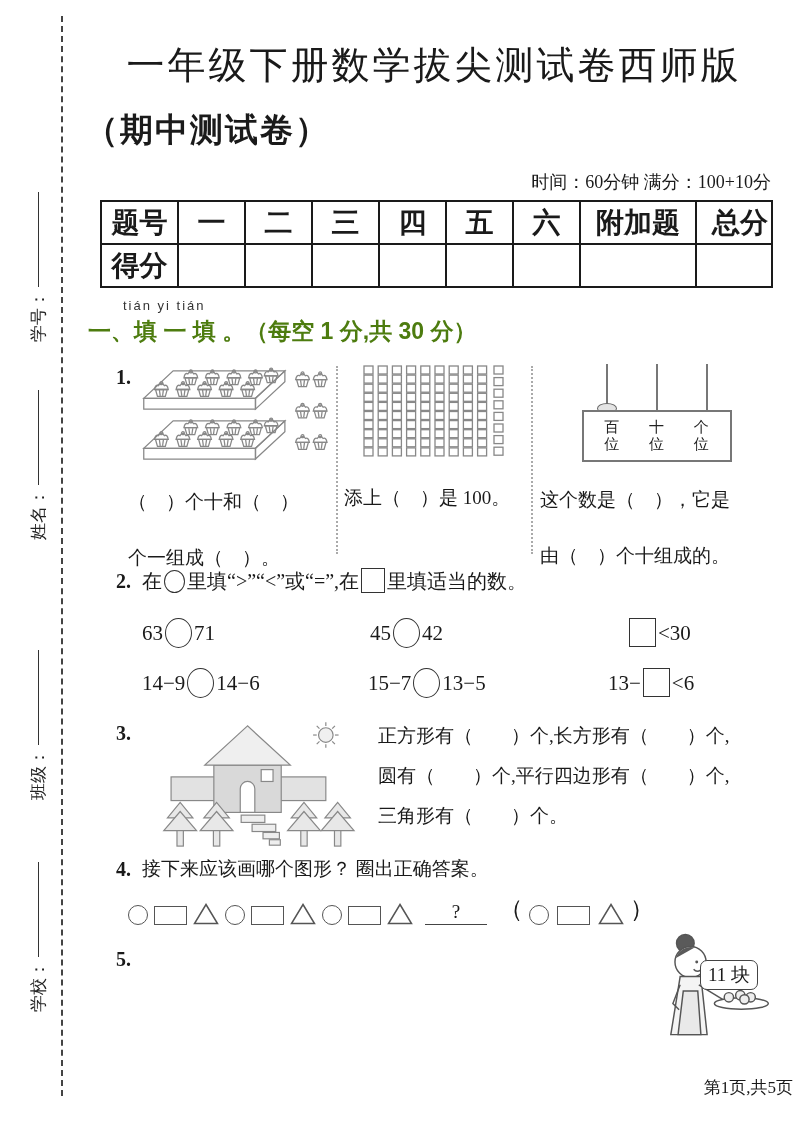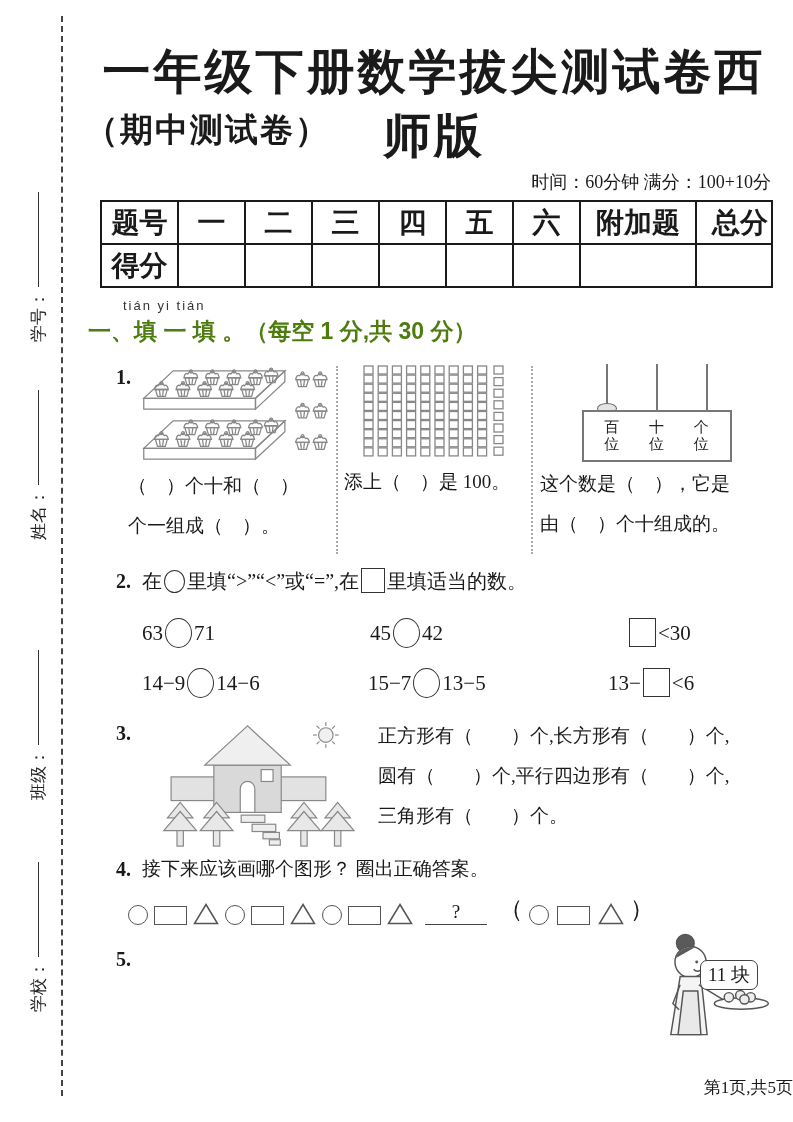--- a/index.html
+++ b/index.html
@@ -11,21 +11,21 @@
   }
   
   .seal-line { position:absolute; left:61px; top:16px; height:1080px; width:0;
     border-left:2px dashed #444; }
   .side-field { position:absolute; height:24px; display:flex; align-items:center;
     transform:rotate(-90deg); font-size:17px; white-space:nowrap; color:#222; }
   .side-field .blank { display:inline-block; width:95px; height:1px;
     border-bottom:1.5px solid #333; margin-left:4px; }
   
   .title { position:absolute; left:85px; right:10px; top:40px; text-align:center;
-    font-size:48px; font-weight:bold; letter-spacing:3px; }
+    font-size:38px; font-weight:normal; letter-spacing:3px; }
   .subtitle { position:absolute; left:85px; right:10px; top:108px; 
     font-size:33px; font-weight:bold; letter-spacing:2px; }
   .info-line { position:absolute; right:22px; top:170px; font-size:18px; }
   
   table.score { position:absolute; left:100px; top:200px; width:673px;
     border-collapse:collapse; table-layout:fixed; }
   table.score th, table.score td { border:2px solid #1a1a1a; height:43px;
     text-align:center; font-size:28px; font-weight:600; }
   table.score th:nth-child(1){ width:77px; }
   table.score th:nth-child(8){ width:116px; }
@@ -35,21 +35,21 @@
     font-family:"Liberation Sans","DejaVu Sans",sans-serif; color:#333; letter-spacing:2px; }
   .sec-head { position:absolute; left:88px; top:316px; font-size:23px; font-weight:bold;
     font-family:"Liberation Sans","DejaVu Sans",sans-serif; color:#4d7c0f; }
   
   .qnum { position:absolute; font-size:20px; font-weight:bold; }
   .qtext { font-size:19px; line-height:40px; }
   
   .q1-col { position:absolute; top:362px; height:192px; }
   .q1-sep { position:absolute; top:366px; height:188px; width:0; border-left:2px dotted #aaa; }
   .q1-img { display:flex; justify-content:center; align-items:flex-start; }
-  .q1-line { display:block; white-space:nowrap; }
+  .q1-line { display:block; white-space:nowrap;margin-top:16px; }
   .abacus { position:relative; width:150px; height:100px; margin-top:2px; }
   .abacus .rod { position:absolute; top:0; width:0; height:46px; border-left:2px solid #777; }
   .abacus .frame { position:absolute; left:0; top:46px; width:150px; height:52px;
     border:2px solid #777; background:#fff; display:flex; justify-content:space-around;
     align-items:center; padding:0 6px; }
   .abacus .lab { width:1.15em; font-size:15px; line-height:17px; word-break:break-all;
     text-align:center; color:#222; }
   .abacus .bead { position:absolute; left:15px; top:39px; width:20px; height:11px;
     background:#e4e4e4; border:1.5px solid #666; border-radius:50%; }
   

